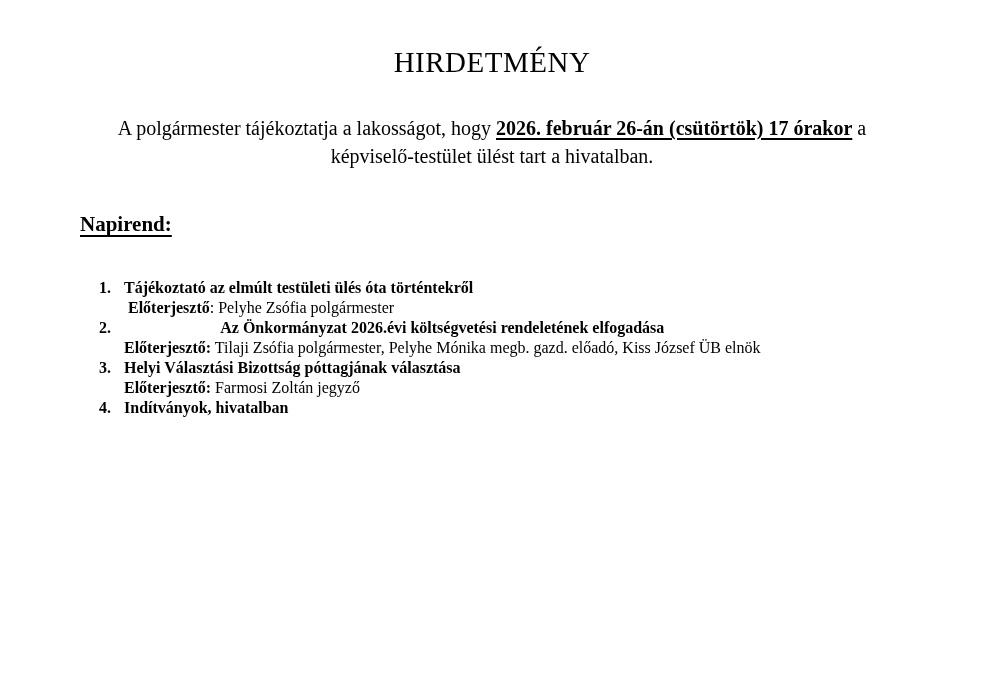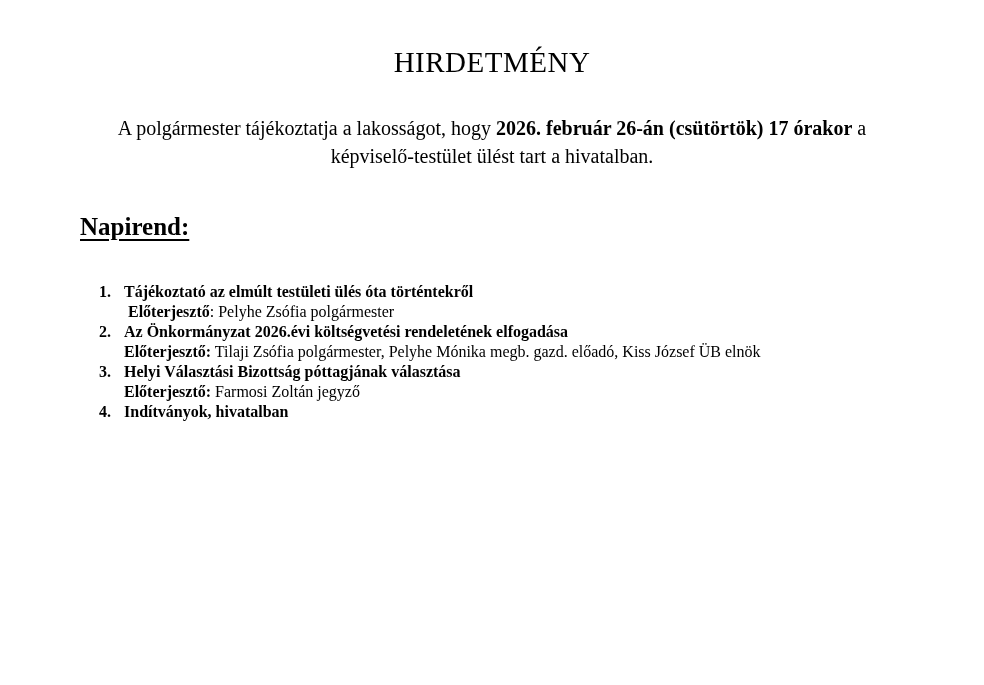--- a/index.html
+++ b/index.html
@@ -27,26 +27,27 @@
   }
   .intro {
     width: 846px;
     margin: 37px auto 0 auto;
     text-align: center;
     font-size: 20px;
     line-height: 28px;
   }
   .intro .hl {
     font-weight: 700;
+    text-decoration: underline;
     text-decoration-thickness: 2px;
     text-underline-offset: 3px;
   }
   .agenda-heading {
     margin: 44px 0 0 80px;
-    font-size: 25px;
+    font-size: 21px;
     font-weight: 700;
     line-height: 1;
     text-decoration: underline;
     text-decoration-thickness: 2px;
     text-underline-offset: 4px;
   }
   .agenda {
     margin: 43px 0 0 99px;
     font-size: 16px;
     line-height: 20px;
@@ -55,20 +56,21 @@
   .agenda .item {
     display: flex;
     align-items: flex-start;
   }
   .agenda .num {
     flex: 0 0 25px;
     font-weight: 700;
   }
   .agenda .item-title {
     font-weight: 700;
+    text-align: center;
   }
   .agenda .plabel {
     font-weight: 700;
   }
   .agenda .presenter.indent-sm {
     padding-left: 4px;
   }
 </style>
 </head>
 <body>

